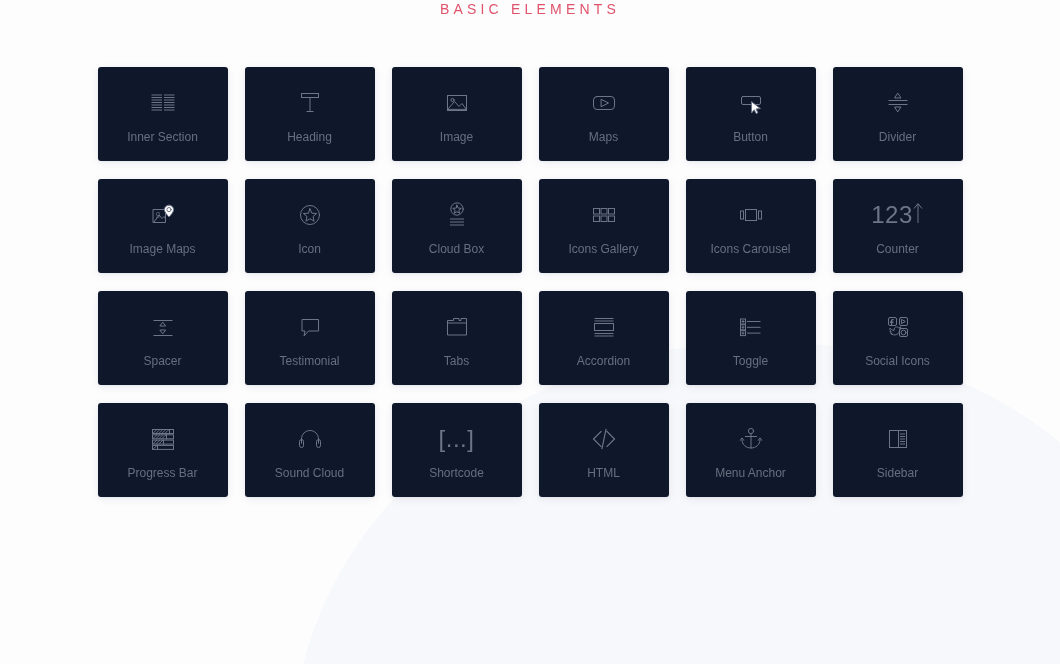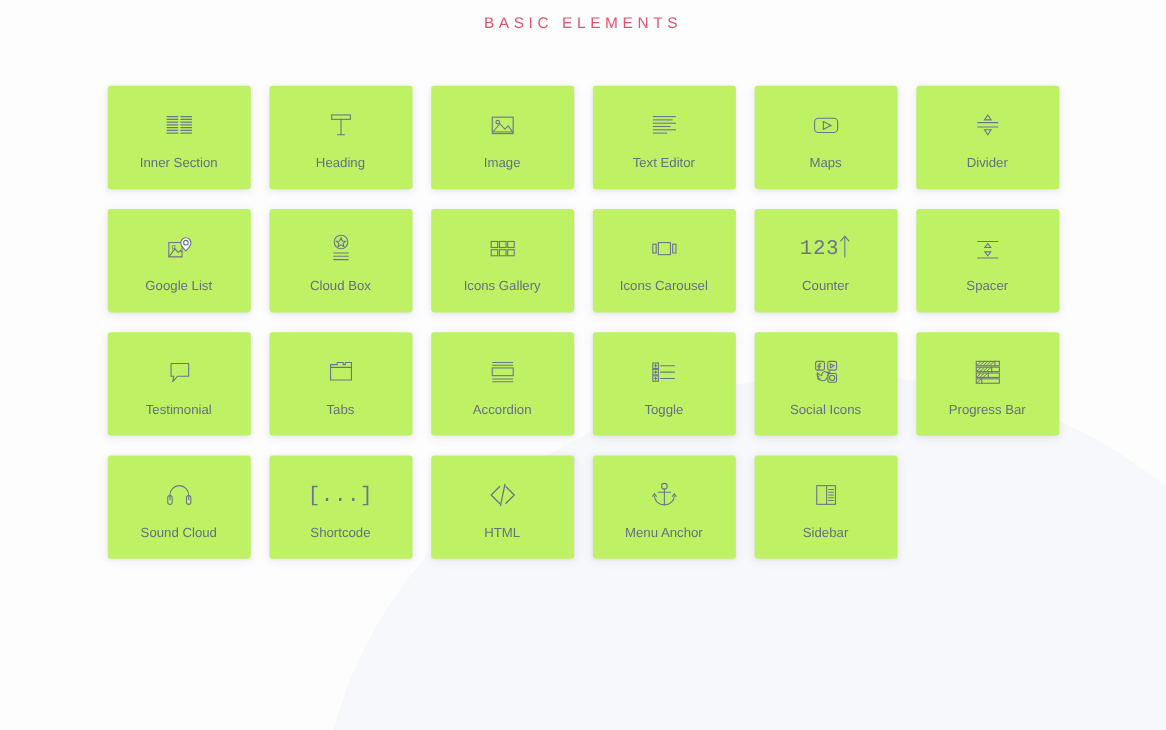--- a/index.html
+++ b/index.html
@@ -27,38 +27,37 @@
     z-index: 0;
   }
   #content { position: relative; z-index: 1; }
 
   .page-title {
     text-align: center;
     font-size: 14px;
     letter-spacing: 4.2px;
     font-weight: 400;
     color: #e0536b;
-    padding-top: 11px;
     line-height: 1.4;
   }
 
   .grid {
     width: 866px;
     margin: 47px auto 0 auto;
     display: grid;
     grid-template-columns: repeat(6, 130px);
     column-gap: 17px;
     row-gap: 18px;
     justify-content: center;
   }
 
   .card {
     width: 130px;
     height: 94px;
-    background: #bef264;
+    background: #0f172a;
     border-radius: 3px;
     box-shadow: 0 2px 10px rgba(24,39,75,0.075), 0 1px 3px rgba(24,39,75,0.05);
     display: flex;
     flex-direction: column;
     align-items: center;
     justify-content: center;
     cursor: pointer;
   }
   .card-icon {
     height: 40px;
@@ -70,24 +69,24 @@
   .card-icon svg { display: block; }
   .card-label {
     margin-top: 7px;
     font-size: 12px;
     color: #66707f;
     line-height: 1.2;
     text-align: center;
     white-space: nowrap;
   }
   .glyph {
-    font-size: 19px;
+    font-size: 24px;
     color: #6d7688;
     letter-spacing: 0.5px;
-    font-family: Liberation Mono, monospace;
+    font-family: Liberation Sans, sans-serif;
   }
 </style>
 </head>
 <body>
 
 <div id="page">
   <div id="bg-swoosh"></div>
 
   <div id="content">
     <div class="page-title">BASIC ELEMENTS</div>
@@ -130,38 +129,34 @@
               <rect x="5.5" y="7.5" width="19" height="15"></rect>
               <circle cx="10.5" cy="12" r="1.6"></circle>
               <path d="M6 21 L12.5 13.5 L17 18.5 L20 15.5 L24 21 Z"></path>
             </svg>
           </div>
           <div class="card-label">Image</div>
         </div>
         <div class="card">
           <div class="card-icon">
             <svg width="30" height="30" viewBox="0 0 30 30" fill="none" stroke="currentColor" stroke-width="1" stroke-linecap="square" stroke-linejoin="miter">
-              <line x1="5" y1="7" x2="25" y2="7"></line>
-              <line x1="5" y1="10" x2="22" y2="10"></line>
-              <line x1="5" y1="13" x2="25" y2="13"></line>
-              <line x1="5" y1="16" x2="20" y2="16"></line>
-              <line x1="5" y1="19" x2="25" y2="19"></line>
-              <line x1="5" y1="22" x2="17" y2="22"></line>
-            </svg>
-          </div>
-          <div class="card-label">Text Editor</div>
-        </div>
-        <div class="card">
-          <div class="card-icon">
-            <svg width="30" height="30" viewBox="0 0 30 30" fill="none" stroke="currentColor" stroke-width="1" stroke-linecap="square" stroke-linejoin="miter">
               <rect x="4.5" y="8.5" width="21" height="13" rx="3.5"></rect>
               <path d="M12.5 11.5 L19.5 15 L12.5 18.5 Z"></path>
             </svg>
           </div>
           <div class="card-label">Maps</div>
+        </div>
+        <div class="card">
+          <div class="card-icon">
+            <svg width="30" height="30" viewBox="0 0 30 30" fill="none" stroke="currentColor" stroke-width="1" stroke-linecap="square" stroke-linejoin="miter">
+              <rect x="5.5" y="8.5" width="19" height="8" rx="1.5"></rect>
+              <path d="M15.5 14 L15.5 25 L18.2 21.8 L20.2 25.6 L21.9 24.7 L20 21 L24 20.6 Z" fill="#ffffff"></path>
+            </svg>
+          </div>
+          <div class="card-label">Button</div>
         </div>
         <div class="card">
           <div class="card-icon">
             <svg width="30" height="30" viewBox="0 0 30 30" fill="none" stroke="currentColor" stroke-width="1" stroke-linecap="square" stroke-linejoin="miter">
               <path d="M15 5.5 L18 10 L12 10 Z"></path>
               <line x1="6" y1="12.5" x2="24" y2="12.5"></line>
               <line x1="6" y1="16.5" x2="24" y2="16.5"></line>
               <path d="M15 23.5 L18 19 L12 19 Z"></path>
             </svg>
           </div>
@@ -170,21 +165,30 @@
         <div class="card">
           <div class="card-icon">
             <svg width="30" height="30" viewBox="0 0 30 30" fill="none" stroke="currentColor" stroke-width="1" stroke-linecap="square" stroke-linejoin="miter">
               <path d="M5.5 9.5 L17.5 9.5 L17.5 22.5 L5.5 22.5 Z"></path>
               <path d="M6 22 L11 15 L14 18.5 L16 16.5 L17 18"></path>
               <text x="8" y="15.5" font-size="7" font-family="Liberation Sans, sans-serif" fill="currentColor" stroke="none">g</text>
               <path d="M21 5.2 C23.6 5.2 25.6 7.2 25.6 9.6 C25.6 12.6 21 17 21 17 C21 17 16.4 12.6 16.4 9.6 C16.4 7.2 18.4 5.2 21 5.2 Z" fill="#ffffff"></path>
               <circle cx="21" cy="9.6" r="2.1"></circle>
             </svg>
           </div>
-          <div class="card-label">Google List</div>
+          <div class="card-label">Image Maps</div>
+        </div>
+        <div class="card">
+          <div class="card-icon">
+            <svg width="30" height="30" viewBox="0 0 30 30" fill="none" stroke="currentColor" stroke-width="1" stroke-linecap="square" stroke-linejoin="miter">
+              <circle cx="15" cy="15" r="9.5"></circle>
+              <path d="M15 8.8 L16.9 13.2 L21.6 13.5 L18 16.6 L19.1 21.2 L15 18.7 L10.9 21.2 L12 16.6 L8.4 13.5 L13.1 13.2 Z"></path>
+            </svg>
+          </div>
+          <div class="card-label">Icon</div>
         </div>
         <div class="card">
           <div class="card-icon">
             <svg width="30" height="30" viewBox="0 0 30 30" fill="none" stroke="currentColor" stroke-width="1" stroke-linecap="square" stroke-linejoin="miter">
               <circle cx="15" cy="9" r="6.2"></circle>
               <path d="M15 5.2 L16.2 8.1 L19.3 8.3 L16.9 10.3 L17.7 13.3 L15 11.6 L12.3 13.3 L13.1 10.3 L10.7 8.3 L13.8 8.1 Z"></path>
               <line x1="8.5" y1="19" x2="21.5" y2="19"></line>
               <line x1="8.5" y1="22" x2="21.5" y2="22"></line>
               <line x1="8.5" y1="25" x2="21.5" y2="25"></line>
             </svg>

